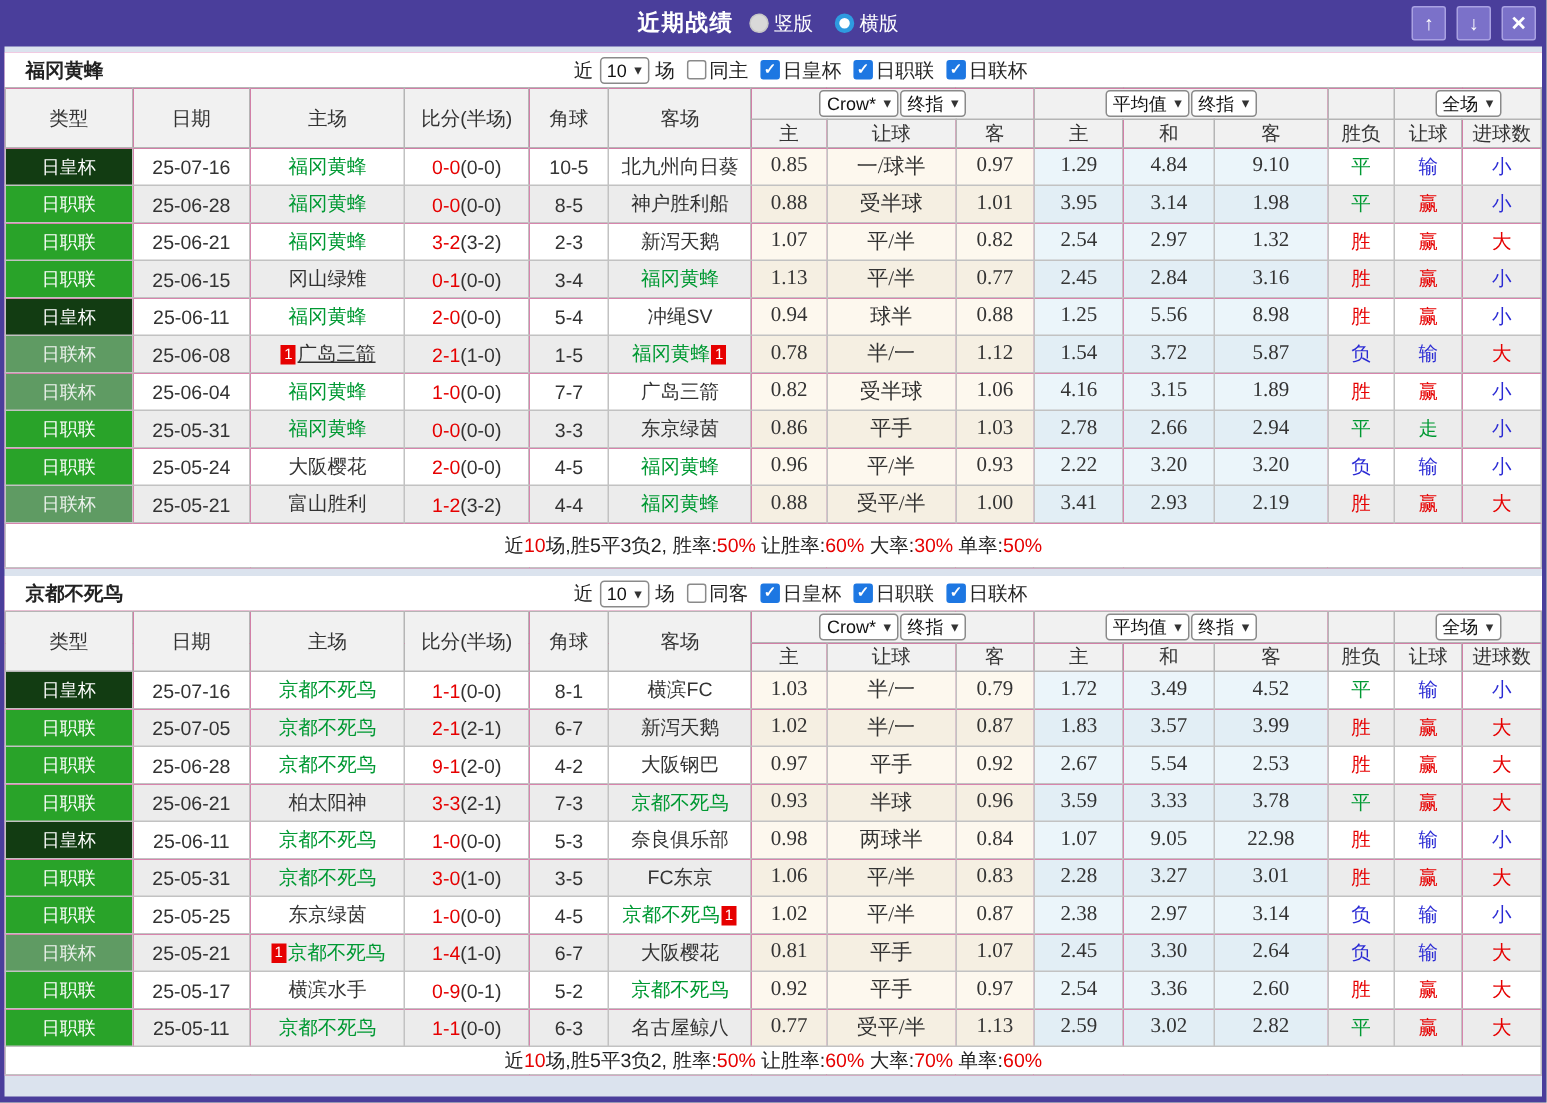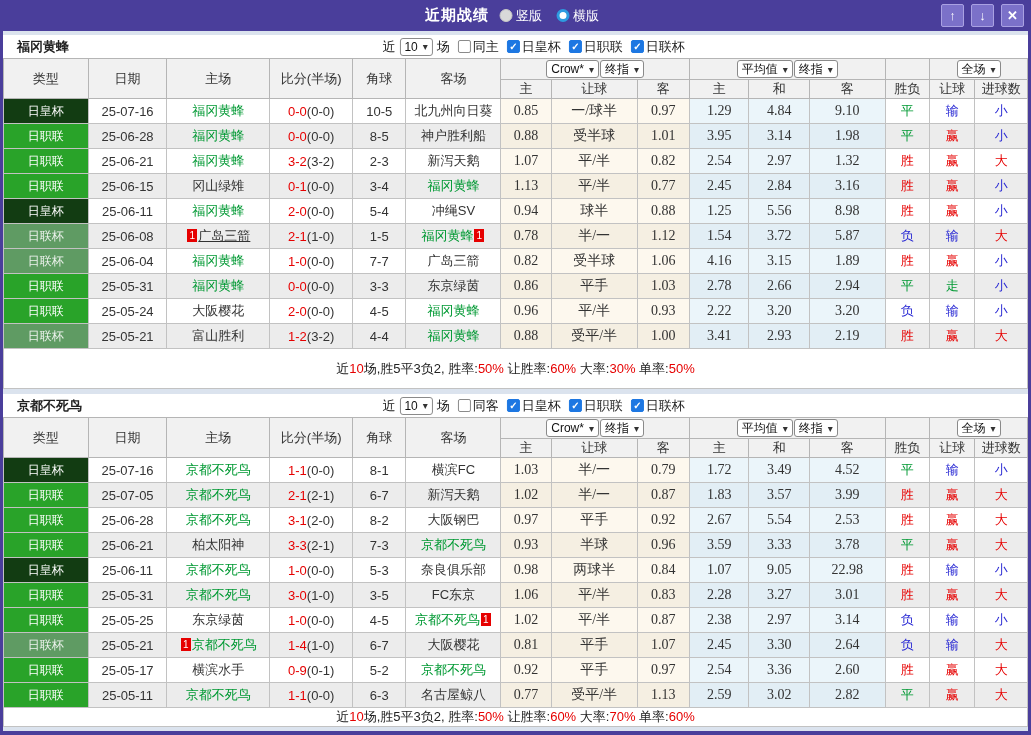--- a/index.html
+++ b/index.html
@@ -45,21 +45,21 @@
   tbody tr:nth-child(even) .c-avg { background: #e2eef5; }
   .score-main { color: #e60000; }
   .score-half { color: #333; }
   .team-green { color: #009933; }
   .underline { text-decoration: underline; }
   .badge { background: #e60000; color: #fff; font-size: 10px; line-height: 13px; min-width: 10px; display: inline-block; padding: 0 1px; margin: 0 1px; vertical-align: 1px; }
   .clr-red { color: #e60000; }
   .clr-green { color: #009933; }
   .clr-blue { color: #2a2ad4; }
   tr.summary td { background: #fff; font-size: 13px; color: #222; }
-  tr.summary.sum-a td { height: 40px; }
+  tr.summary.sum-a td { height: 30px; }
   tr.summary.sum-b td { height: 18px; text-align: center; }
   .red-num { color: #e60000; }
 </style>
 </head>
 <body>
 
 <div class="window">
   <div class="title-bar">
     <div class="title-center">
       <span class="win-title">近期战绩</span>
@@ -497,22 +497,22 @@
     <td class="c-avg">3.57</td>
     <td class="c-avg">3.99</td>
     <td class="clr-red">胜</td>
     <td class="clr-red">赢</td>
     <td class="clr-red">大</td>
   </tr>
             <tr>
     <td class="t-league">日职联</td>
     <td>25-06-28</td>
     <td><span class="team-green">京都不死鸟</span></td>
-    <td><span class="score-main">3-1</span><span class="score-half">(2-0)</span></td>
-    <td>8-2</td>
+    <td><span class="score-main">9-1</span><span class="score-half">(2-0)</span></td>
+    <td>4-2</td>
     <td><span>大阪钢巴</span></td>
     <td class="c-odds">0.97</td>
     <td class="c-odds">平手</td>
     <td class="c-odds">0.92</td>
     <td class="c-avg">2.67</td>
     <td class="c-avg">5.54</td>
     <td class="c-avg">2.53</td>
     <td class="clr-red">胜</td>
     <td class="clr-red">赢</td>
     <td class="clr-red">大</td>

